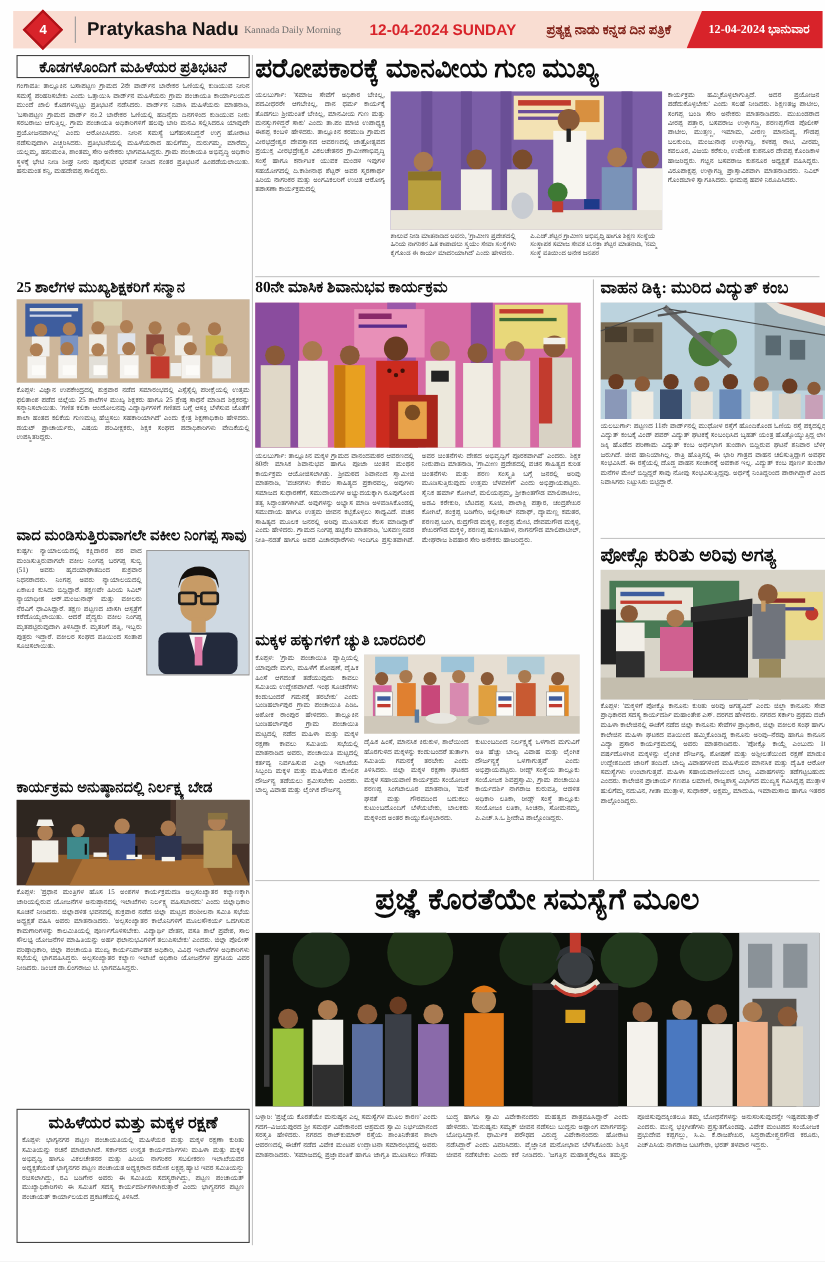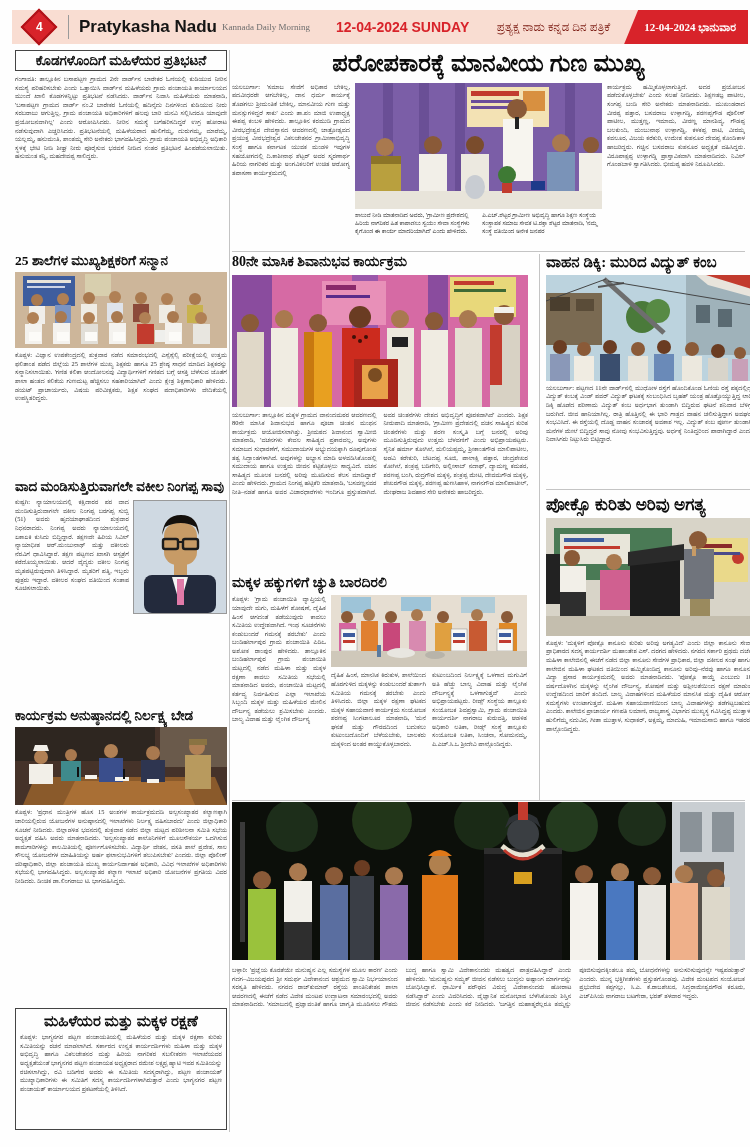--- a/index.html
+++ b/index.html
@@ -9,41 +9,41 @@
   .masthead{position:absolute;left:12px;top:10px;width:736px;height:34px;background:#f9ddd2;
             display:flex;align-items:center;}
   .logo-diamond{width:22px;height:22px;background:#d8232a;transform:rotate(45deg);
             margin-left:14px;display:flex;align-items:center;justify-content:center;border:2px solid #b01218;}
   .logo-diamond span{transform:rotate(-45deg);color:#fff;font-weight:bold;font-size:12px;
             font-family:"Liberation Sans",sans-serif;}
   .mast-div{width:1px;height:24px;background:#9a9a9a;margin:0 10px 0 16px;}
   .mast-title{font-family:"Liberation Sans",sans-serif;font-weight:bold;font-size:17px;color:#151515;}
   .mast-sub{font-family:Liberation Serif, serif;font-size:9px;color:#6e6e6e;margin-left:5px;}
   .mast-date-en{font-family:"Liberation Sans",sans-serif;font-weight:bold;font-size:14px;color:#d8232a;margin-left:26px;}
-  .mast-tagline{font-weight:normal;font-size:12px;color:#7d1d14;margin-left:auto;margin-right:14px;}
+  .mast-tagline{font-weight:bold;font-size:12px;color:#7d1d14;margin-left:auto;margin-right:14px;}
   .mast-badge{height:34px;background:#d8232a;color:#fff;display:flex;align-items:center;
             padding:0 12px 0 20px;font-weight:bold;font-size:11px;
             clip-path:polygon(14px 0,100% 0,100% 100%,0 100%);}
   
   .hl{font-weight:bold;color:#0c0c0c;line-height:1.12;}
   .bd{font-size:6.4px;line-height:1.34;text-align:justify;color:#2d2d2d;overflow:hidden;}
   .cap{font-size:6.2px;line-height:1.3;font-weight:bold;color:#1c1c1c;overflow:hidden;}
   .photo{display:block;background:#ddd;}
   .vline{position:absolute;width:1px;background:#c4c4c4;}
   .hline{position:absolute;height:1px;background:#c4c4c4;}
   
   .leftcol{position:absolute;left:15px;top:50px;width:212px;}
   .lart{margin-bottom:10px;}
   .lart .hl{font-size:13.5px;margin:0 0 4px 0;}
   .boxed-h{border:1px solid #444;padding:2px 3px;text-align:center;}
   .boxed-art{border:1px solid #444;padding:4px;}
   .portrait{float:right;margin:2px 0 2px 4px;border:1px solid #999;}
   
   .main{position:absolute;left:232px;top:50px;width:513px;}
-  .lead-h{font-size:24px;text-align:center;margin:0 0 6px 0;}
+  .lead-h{font-size:24px;text-align:left;margin:0 0 6px 0;}
   .lead-row{display:flex;gap:5px;height:162px;}
   .lead-colL{width:118px;}
   .lead-mid{width:247px;}
   .lead-colR{width:138px;}
   .mid-band{position:absolute;left:232px;top:254px;width:513px;height:546px;display:flex;}
   .mid-left{width:296px;padding-right:5px;}
   .mid-right{width:212px;border-left:1px solid #c4c4c4;padding-left:6px;margin-left:6px;}
   .mid-left .hl{font-size:14px;margin:0 0 5px 0;}
   .mid-right .hl{font-size:15px;margin:0 0 4px 0;}
   .two-col{column-count:2;column-gap:7px;}
@@ -389,20 +389,21 @@
           <rect x="0" y="98" width="206" height="20" fill="#c4beae"></rect>
         </svg>
         <div class="bd" style="height:146px;margin-top:3px;">ಕೊಪ್ಪಳ: 'ಮಕ್ಕಳಿಗೆ ಪೋಕ್ಸೊ ಕಾನೂನು ಕುರಿತು ಅರಿವು ಅಗತ್ಯವಿದೆ' ಎಂದು ಜಿಲ್ಲಾ ಕಾನೂನು ಸೇವಾ ಪ್ರಾಧಿಕಾರದ ಸದಸ್ಯ ಕಾರ್ಯದರ್ಶಿ ಮಹಾಂತೇಶ ಎಸ್. ದರಗದ ಹೇಳಿದರು. ನಗರದ ಸರ್ಕಾರಿ ಪ್ರಥಮ ದರ್ಜೆ ಮಹಿಳಾ ಕಾಲೇಜಿನಲ್ಲಿ ಈಚೆಗೆ ನಡೆದ ಜಿಲ್ಲಾ ಕಾನೂನು ಸೇವೆಗಳ ಪ್ರಾಧಿಕಾರ, ಜಿಲ್ಲಾ ವಕೀಲರ ಸಂಘ ಹಾಗೂ ಕಾಲೇಜಿನ ಮಹಿಳಾ ಘಟಕದ ವತಿಯಿಂದ ಹಮ್ಮಿಕೊಂಡಿದ್ದ ಕಾನೂನು ಅರಿವು–ನೆರವು ಹಾಗೂ ಕಾನೂನು ವಿದ್ಯಾ ಪ್ರಸಾರ ಕಾರ್ಯಕ್ರಮದಲ್ಲಿ ಅವರು ಮಾತನಾಡಿದರು. 'ಪೋಕ್ಸೊ ಕಾಯ್ದೆ ಎಂಬುದು 18 ವರ್ಷದೊಳಗಿನ ಮಕ್ಕಳನ್ನು ಲೈಂಗಿಕ ದೌರ್ಜನ್ಯ, ಶೋಷಣೆ ಮತ್ತು ಅಶ್ಲೀಲತೆಯಿಂದ ರಕ್ಷಣೆ ಮಾಡುವ ಉದ್ದೇಶದಿಂದ ಜಾರಿಗೆ ತಂದಿದೆ. ಬಾಲ್ಯ ವಿವಾಹಗಳಿಂದ ಮಹಿಳೆಯರ ಮಾನಸಿಕ ಮತ್ತು ದೈಹಿಕ ಆರೋಗ್ಯ ಸಮಸ್ಯೆಗಳು ಉಂಟಾಗುತ್ತವೆ. ಮಹಿಳಾ ಸಹಾಯವಾಣಿಯಿಂದ ಬಾಲ್ಯ ವಿವಾಹಗಳನ್ನು ತಡೆಗಟ್ಟಬಹುದು' ಎಂದರು. ಕಾಲೇಜಿನ ಪ್ರಾಚಾರ್ಯ ಗಣಪತಿ ಲಮಾಣಿ, ರಾಜ್ಯಶಾಸ್ತ್ರ ವಿಭಾಗದ ಮುಖ್ಯಸ್ಥ ಗವಿಸಿದ್ದಪ್ಪ ಮುತ್ತಾಳ, ಹುಲಿಗೆಮ್ಮ ನದುವಿನ, ಗೀತಾ ಮುತ್ತಾಳ, ಸುಧಾಕರ್, ಅಕ್ಷಮ್ಮ, ಮಾದುಹಿ, ಇಮಾಮಸಾಬಿ ಹಾಗೂ ಇತರರು ಪಾಲ್ಗೊಂಡಿದ್ದರು.</div>
       </div>
     </div>
   </div>
 
   <div class="hline" style="left:232px;top:800px;width:513px;"></div>
 
   <div class="bottom">
+    <div class="hl">ಪ್ರಜ್ಞೆ ಕೊರತೆಯೇ ಸಮಸ್ಯೆಗೆ ಮೂಲ</div>
     <svg class="photo" width="513" height="158" viewBox="0 0 513 158">
       <rect width="513" height="158" fill="#0c0f0a"></rect>
       <circle cx="60" cy="24" r="26" fill="#1d2e1a"></circle>
         <circle cx="150" cy="18" r="30" fill="#223619"></circle>
       <circle cx="250" cy="20" r="28" fill="#1a2a16"></circle>
         <circle cx="340" cy="24" r="26" fill="#233a1e"></circle>
       <circle cx="410" cy="20" r="24" fill="#1d2e1a"></circle>
       <rect x="440" y="0" width="73" height="158" fill="#c9ced2"></rect>
       <rect x="448" y="10" width="22" height="40" fill="#8a9298"></rect>
         <rect x="480" y="10" width="22" height="40" fill="#8a9298"></rect>

